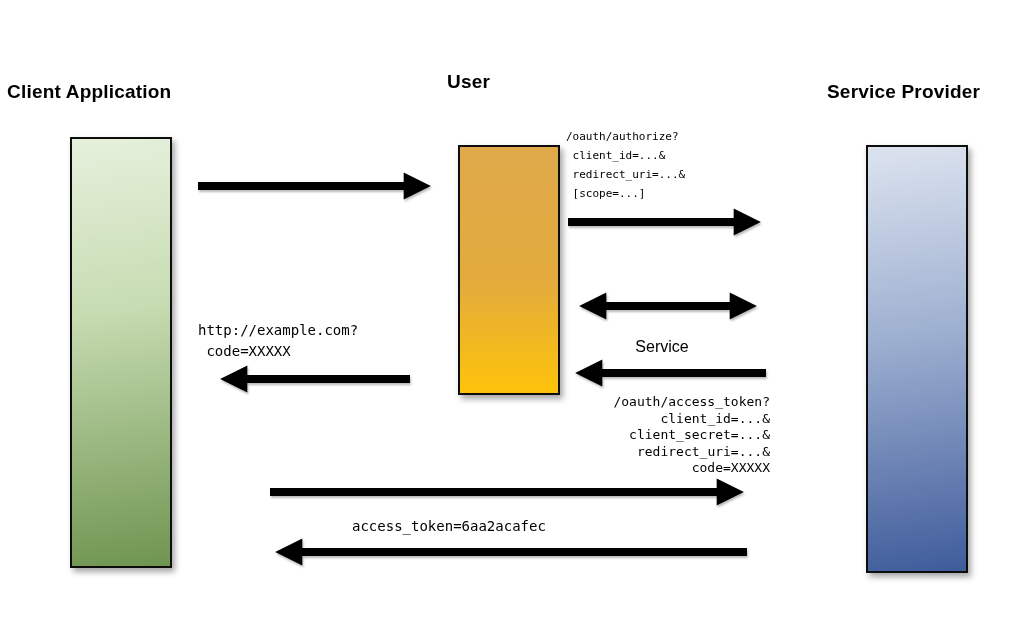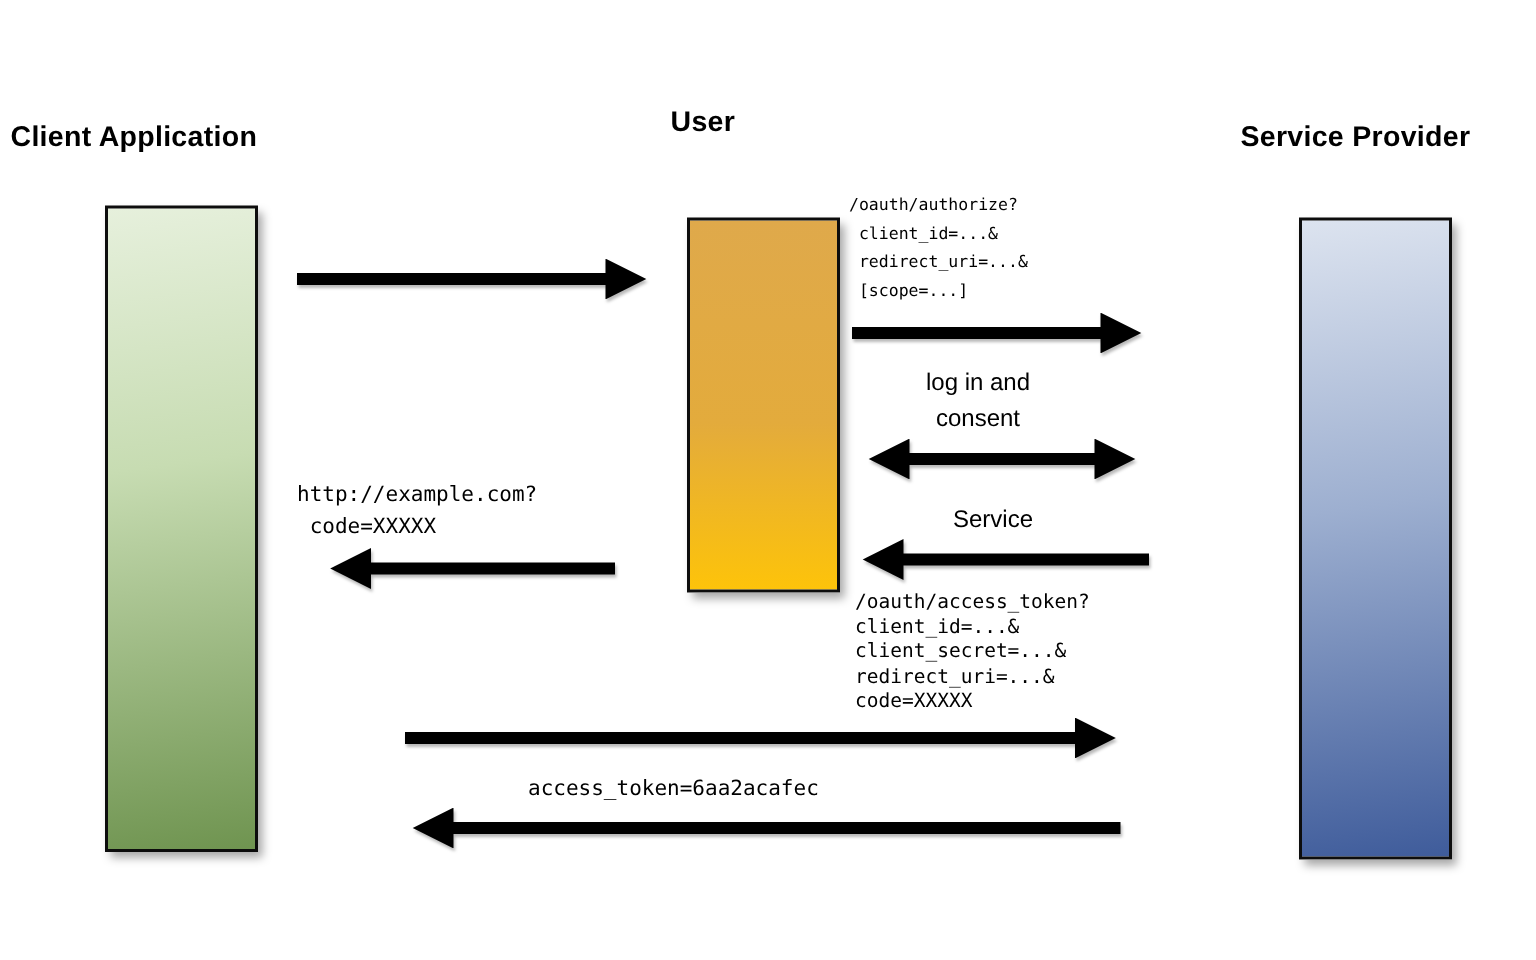--- a/index.html
+++ b/index.html
@@ -77,21 +77,21 @@
     font-size: 16px;
     text-align: center;
   }
   .msg-callback {
     left: 198px; top: 320px;
     font-size: 14px; line-height: 21px;
   }
   .msg-token-request {
     left: 570px; top: 394px; width: 200px;
     font-size: 13px; line-height: 16.5px;
-    text-align: left;
+    text-align: right;
   }
   .msg-token-response {
     left: 308px; top: 518px;
     font-size: 14px;
     margin-left: 44px;
   }
 </style>
 </head>
 <body>
 
@@ -119,22 +119,20 @@
       <line x1="410" y1="379" x2="231" y2="379" marker-end="url(#ah)"></line>
       <line x1="270" y1="492" x2="733" y2="492" marker-end="url(#ah)"></line>
       <line x1="747" y1="552" x2="286" y2="552" marker-end="url(#ah)"></line>
     </g>
   </svg>
 
   <div class="msg mono msg-authorize">/oauth/authorize?
  client_id=...&amp;
  redirect_uri=...&amp;
  [scope=...]</div>
-  <div class="msg msg-login-consent">log in and
-consent</div>
   <div class="msg msg-redirect">Service</div>
   <div class="msg mono msg-callback">http://example.com?
  code=XXXXX</div>
   <div class="msg mono msg-token-request">/oauth/access_token?
 client_id=...&amp;
 client_secret=...&amp;
 redirect_uri=...&amp;
 code=XXXXX</div>
   <div class="msg mono msg-token-response">access_token=6aa2acafec</div>
 

